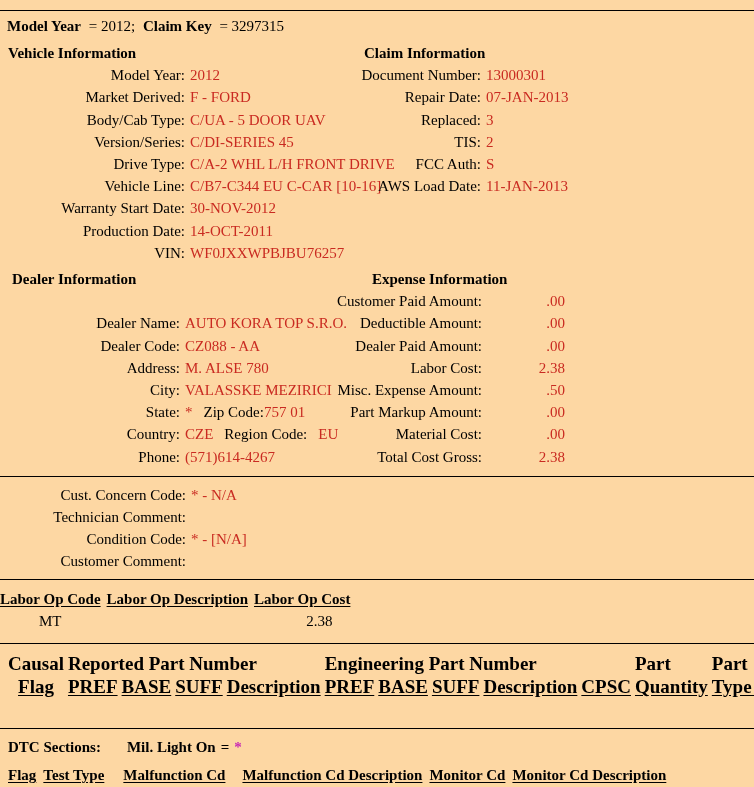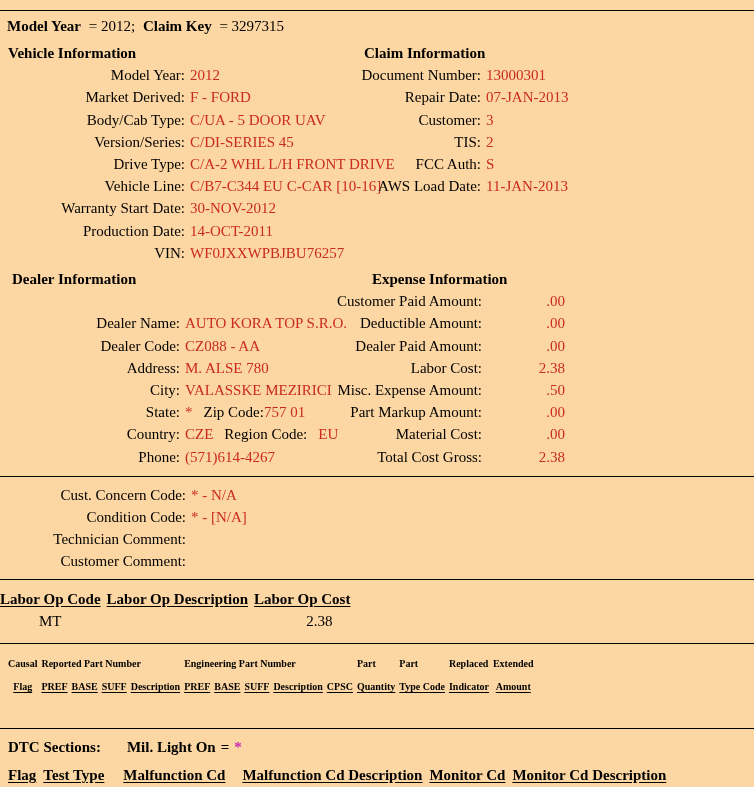--- a/index.html
+++ b/index.html
@@ -40,21 +40,21 @@
   .seg{margin-left:11px;}
   .seg0{margin-left:0;}
   .line-mid{margin-top:8px;}
   .comments{padding:7px 0 6px 8px;}
   .cm-lbl{width:178px;}
   .labor{padding:8px 0 11px 0;}
   .labor-grid{display:grid;grid-template-columns:max-content max-content max-content;column-gap:6px;}
   .uh{font-weight:bold;text-decoration:underline;text-underline-offset:2px;}
   .labor-c1{text-align:center;}
   .labor-c3{text-align:right;padding-right:18px;}
-  .parts{padding:8px 0 30px 8px;font-size:10px;line-height:23px;}
+  .parts{padding:8px 0 30px 8px;font-size:19px;line-height:23px;}
   .parts-row{display:flex;gap:4px;align-items:flex-end;}
   .pgroup{display:flex;flex-direction:column;}
   .ptop{font-weight:bold;text-align:left;white-space:nowrap;}
   .ptop.left{text-align:left;}
   .pbot{display:flex;gap:4px;justify-content:center;white-space:nowrap;}
   .dtc{padding:7px 0 0 8px;}
   .dtc-line1{display:flex;font-weight:bold;}
   .dtc-mil{margin-left:26px;}
   .dtc-eq{margin-left:5px;}
   .dtc-star{margin-left:5px;}
@@ -118,21 +118,21 @@
     <div class="sec-h claim-h">Claim Information</div>
     <div class="row">
       <span class="lbl c-lbl">Document Number:</span>
       <span class="val red">13000301</span>
     </div>
     <div class="row">
       <span class="lbl c-lbl">Repair Date:</span>
       <span class="val red">07-JAN-2013</span>
     </div>
     <div class="row">
-      <span class="lbl c-lbl">Customer:</span>
+      <span class="lbl c-lbl">Replaced:</span>
       <span class="val red">3</span>
     </div>
     <div class="row">
       <span class="lbl c-lbl">TIS:</span>
       <span class="val red">2</span>
     </div>
     <div class="row">
       <span class="lbl c-lbl">FCC Auth:</span>
       <span class="val red">S</span>
     </div>
@@ -218,26 +218,26 @@
 </div>
 
 <div class="hline line-mid"></div>
 
 <div class="comments">
   <div class="row">
     <span class="lbl cm-lbl">Cust. Concern Code:</span>
     <span class="val red">* - N/A</span>
   </div>
   <div class="row">
+    <span class="lbl cm-lbl">Technician Comment:</span>
+    <span class="val red"></span>
+  </div>
+  <div class="row">
     <span class="lbl cm-lbl">Condition Code:</span>
     <span class="val red">* - [N/A]</span>
-  </div>
-  <div class="row">
-    <span class="lbl cm-lbl">Technician Comment:</span>
-    <span class="val red"></span>
   </div>
   <div class="row">
     <span class="lbl cm-lbl">Customer Comment:</span>
     <span class="val red"></span>
   </div>
 </div>
 
 <div class="hline"></div>
 
 <div class="labor">

